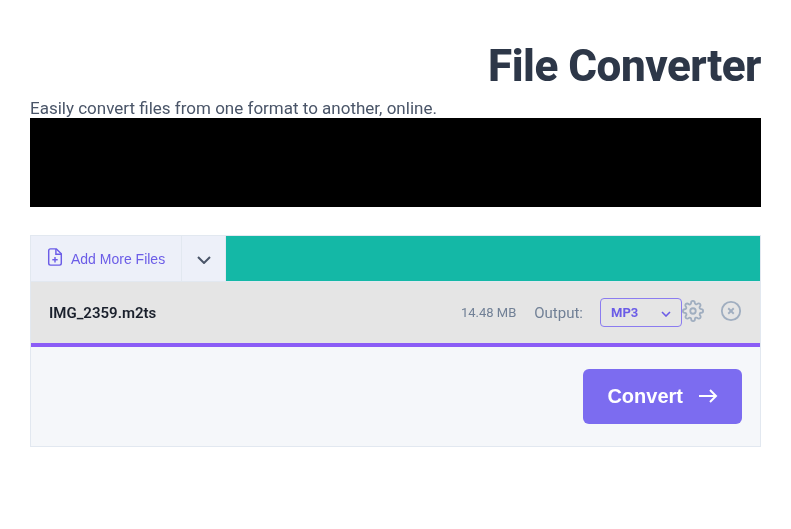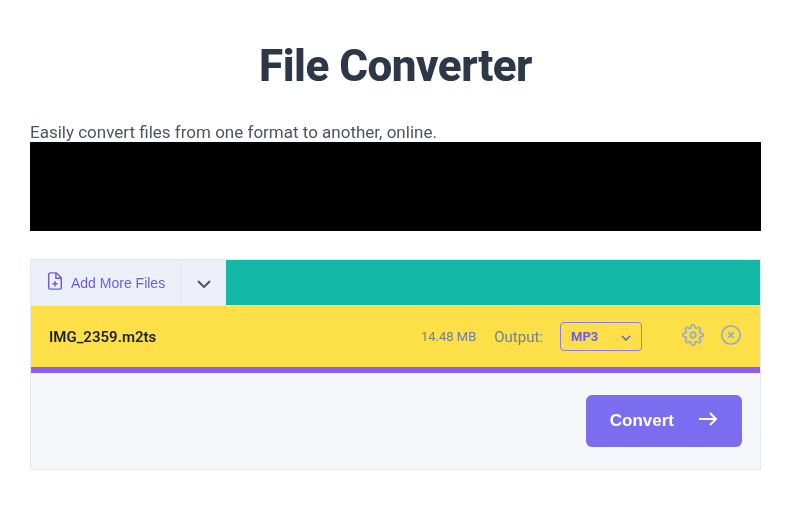--- a/index.html
+++ b/index.html
@@ -11,26 +11,26 @@
       font-family: -apple-system, BlinkMacSystemFont, "Segoe UI", Roboto, Helvetica, Arial, sans-serif;
       background: #ffffff;
       width: 791px;
       height: 529px;
       overflow: hidden;
     }
     .container {
       padding: 40px 30px 0;
     }
     .title {
-      text-align: center;
+      text-align: right;
       font-size: 44px;
       font-weight: 800;
       color: #2d3748;
       letter-spacing: -0.5px;
-      margin-bottom: 30px;
+      margin-bottom: 6px;
     }
     .subtitle {
       text-align: left;
       font-size: 17px;
       color: #4a5568;
     }
     .ad-banner {
       background: #000000;
       height: 89px;
       width: 100%;
@@ -75,22 +75,22 @@
     }
     .add-more-dropdown svg {
       width: 14px;
       height: 8px;
       color: #4a5568;
     }
     .file-row {
       display: flex;
       align-items: center;
       padding: 16px 18px;
-      background: #fde047;
-      border-bottom: 6px solid #8b5cf6;
+      background: #e5e5e5;
+      border-bottom: 4px solid #8b5cf6;
     }
     .file-name {
       flex: 1;
       font-size: 15px;
       font-weight: 600;
       color: #1a202c;
     }
     .file-size {
       font-size: 13px;
       color: #718096;
@@ -106,21 +106,20 @@
       align-items: center;
       justify-content: space-between;
       border: 1px solid #8b7cf0;
       border-radius: 4px;
       padding: 6px 10px;
       min-width: 82px;
       color: #6b5ce7;
       font-size: 13px;
       font-weight: 700;
       cursor: pointer;
-      margin-right: 40px;
     }
     .output-select svg {
       width: 10px;
       height: 6px;
     }
     .gear-btn {
       width: 22px;
       height: 22px;
       color: #a0aec0;
       cursor: pointer;
@@ -146,27 +145,27 @@
     }
     .footer-row {
       display: flex;
       justify-content: flex-end;
       padding: 22px 18px;
       background: #f5f7fa;
     }
     .convert-btn {
       display: flex;
       align-items: center;
-      gap: 24px;
+      gap: 15px;
       background: #7c6cf0;
       color: #fff;
       border: none;
       border-radius: 6px;
       padding: 16px 24px;
-      font-size: 17px;
+      font-size: 20px;
       font-weight: 600;
       cursor: pointer;
     }
     .convert-btn svg {
       width: 20px;
       height: 14px;
     }
   </style>
 </head>
 <body>

